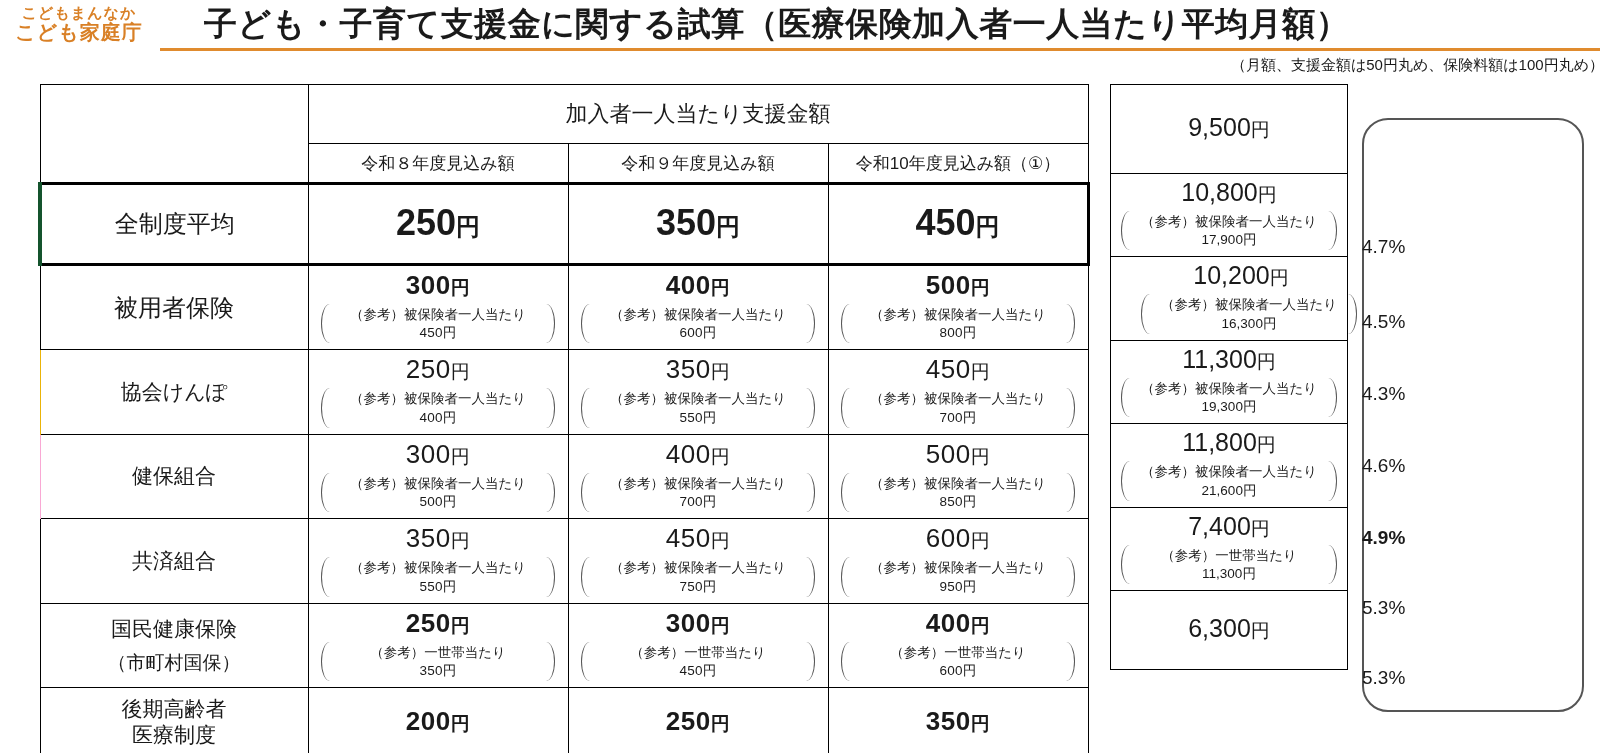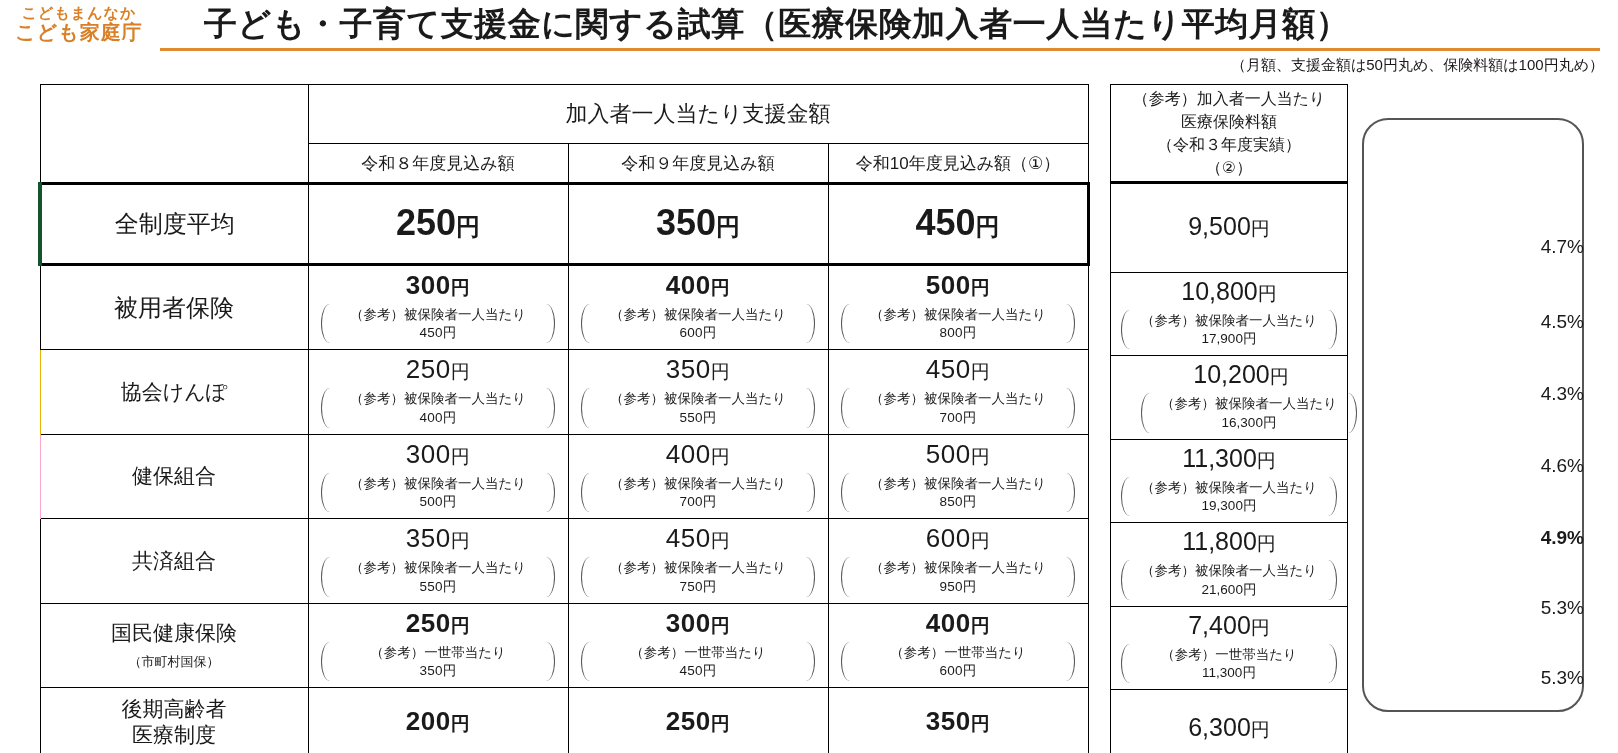--- a/index.html
+++ b/index.html
@@ -198,21 +198,21 @@
     line-height: 1.3;
     display: flex;
     flex-direction: column;
     align-items: center;
     justify-content: center;
   }
   .ratio-val {
     position: absolute;
     left: 1362px;
     width: 222px;
-    text-align: right;
+    text-align: left;
     font-size: 19px;
   }
 </style>
 </head>
 <body>
 
 <div class="header">
   <div class="logo">
     <div class="logo-top">こどもまんなか</div>
     <div class="logo-main">こども家庭庁</div>
@@ -351,21 +351,21 @@
           <div class="sub-box">
             <div>（参考）被保険者一人当たり</div>
             <div class="l2">950円</div>
           </div>
         </td>
       </tr>
 
       <tr>
         <td class="row-name small" style="height:70px;">
           <div>国民健康保険</div>
-          <div style="font-size:13px;margin-top:8px;">（市町村国保）</div>
+          <div style="font-size:19px;margin-top:8px;">（市町村国保）</div>
         </td>
         <td class="cell">
           <div class="amt"><span>250</span><span class="yen">円</span></div>
           <div class="sub-box">
             <div>（参考）一世帯当たり</div>
             <div class="l2">350円</div>
           </div>
         </td>
         <td class="cell">
           <div class="amt"><span>300</span><span class="yen">円</span></div>
@@ -396,28 +396,20 @@
         </td>
         <td class="cell">
           <span class="amt"><span>350</span><span class="yen">円</span></span>
         </td>
       </tr>
     </tbody>
   </table>
 
   <table class="ref-table">
     <tbody>
-      <tr>
-        <td class="ref-head" style="border-bottom:3px solid #000;">
-          <div>（参考）加入者一人当たり</div>
-          <div>医療保険料額</div>
-          <div>（令和３年度実績）</div>
-          <div>（②）</div>
-        </td>
-      </tr>
       <tr>
         <td class="cell" style="height:78px;">
           <span class="ref-amt"><span>9,500</span><span class="yen">円</span></span>
         </td>
       </tr>
       <tr>
         <td class="cell dash-bottom" style="height:72px;">
           <div class="ref-amt"><span>10,800</span><span class="yen">円</span></div>
           <div class="ref-sub-box">
             <div>（参考）被保険者一人当たり</div>

